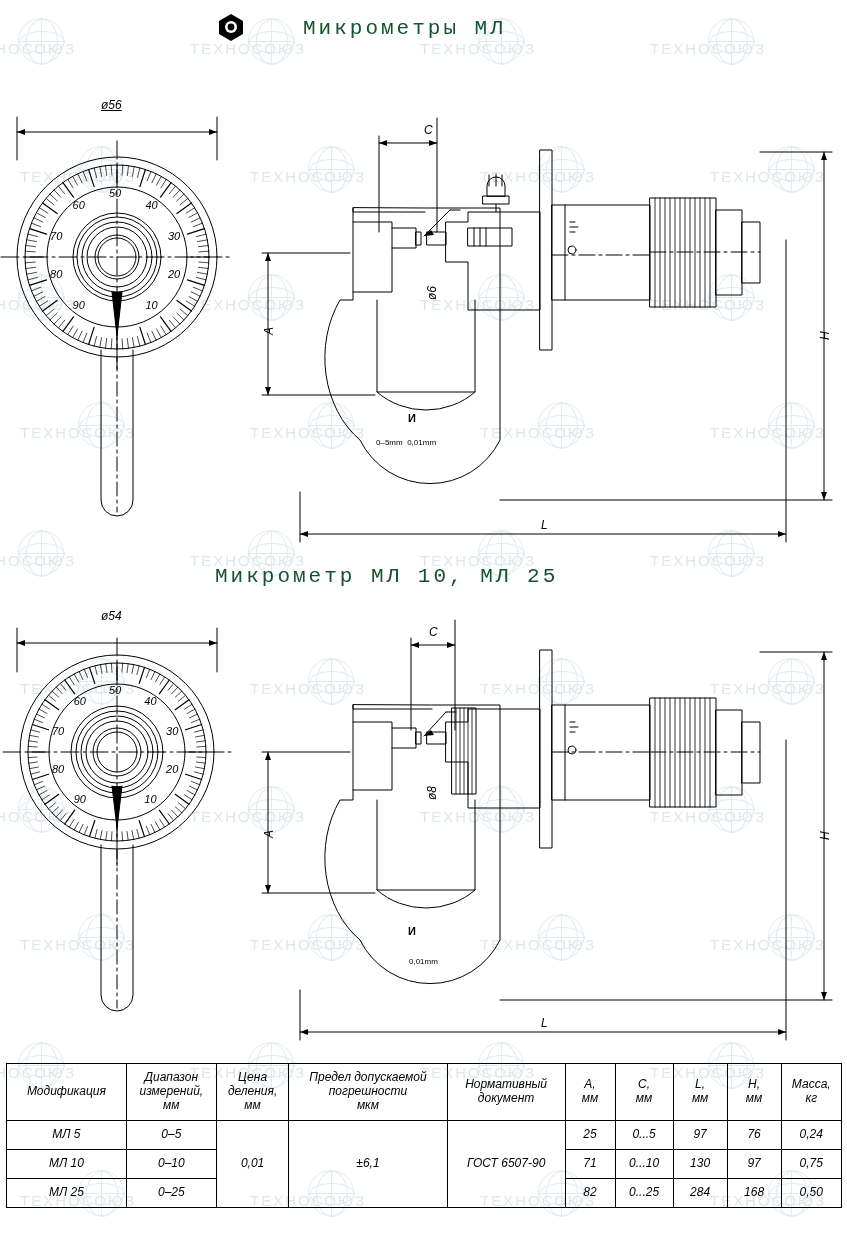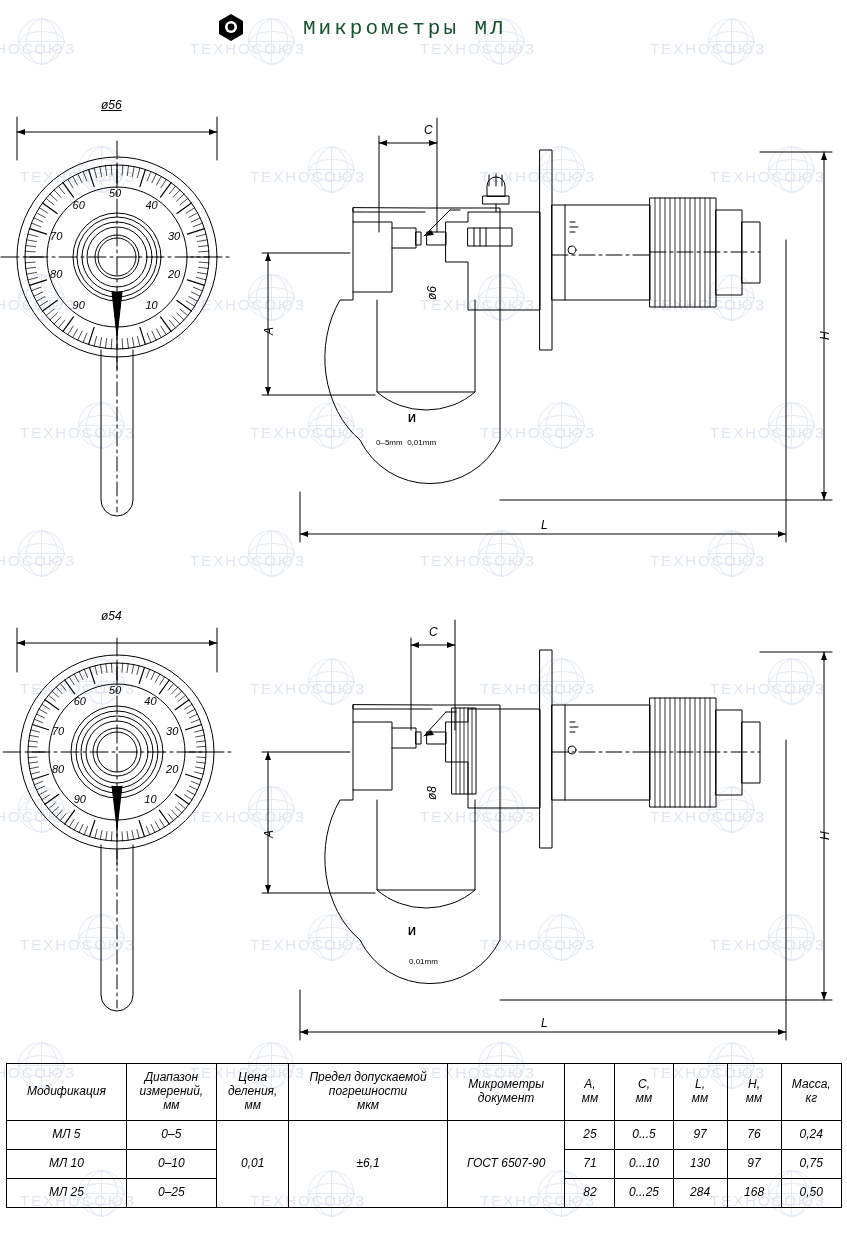--- a/index.html
+++ b/index.html
@@ -309,20 +309,21 @@
     </div>
 
   <div class="logo-hex">
     <svg width="30" height="30" viewBox="0 0 30 30">
       <polygon points="15,2 27,9 27,22 15,29 3,22 3,9" fill="#000"></polygon>
       <circle cx="15" cy="15" r="6" fill="#fff"></circle>
       <circle cx="15" cy="15" r="3.4" fill="#000"></circle>
     </svg>
   </div>
   <div class="ttl" id="title-main">Микрометры  МЛ</div>
+  <div class="ttl" id="title-ml1025">Микрометр МЛ 10,  МЛ 25</div>
 
   <svg class="dwg" width="847" height="1239" viewBox="0 0 847 1239">
     <g fill="none" stroke="#000" stroke-width="1" stroke-linecap="round" stroke-linejoin="round">
 
       <line x1="17" y1="132" x2="217" y2="132"></line>
       <path d="M17,132 l8,-3 l0,6 z" fill="#000" stroke="none"></path>
       <path d="M217,132 l-8,-3 l0,6 z" fill="#000" stroke="none"></path>
       <line x1="17" y1="117" x2="17" y2="160"></line>
       <line x1="217" y1="117" x2="217" y2="160"></line>
 
@@ -786,21 +787,21 @@
             <div>Цена</div>
             <div>деления,</div>
             <div>мм</div>
           </td>
         <td style="width:158px">
             <div>Предел допускаемой</div>
             <div>погрешности</div>
             <div>мкм</div>
           </td>
         <td style="width:116px">
-            <div>Микрометры</div>
+            <div>Нормативный</div>
             <div>документ</div>
           </td>
         <td style="width:48px">
             <div>A,</div>
             <div>мм</div>
           </td>
         <td style="width:56px">
             <div>C,</div>
             <div>мм</div>
           </td>

